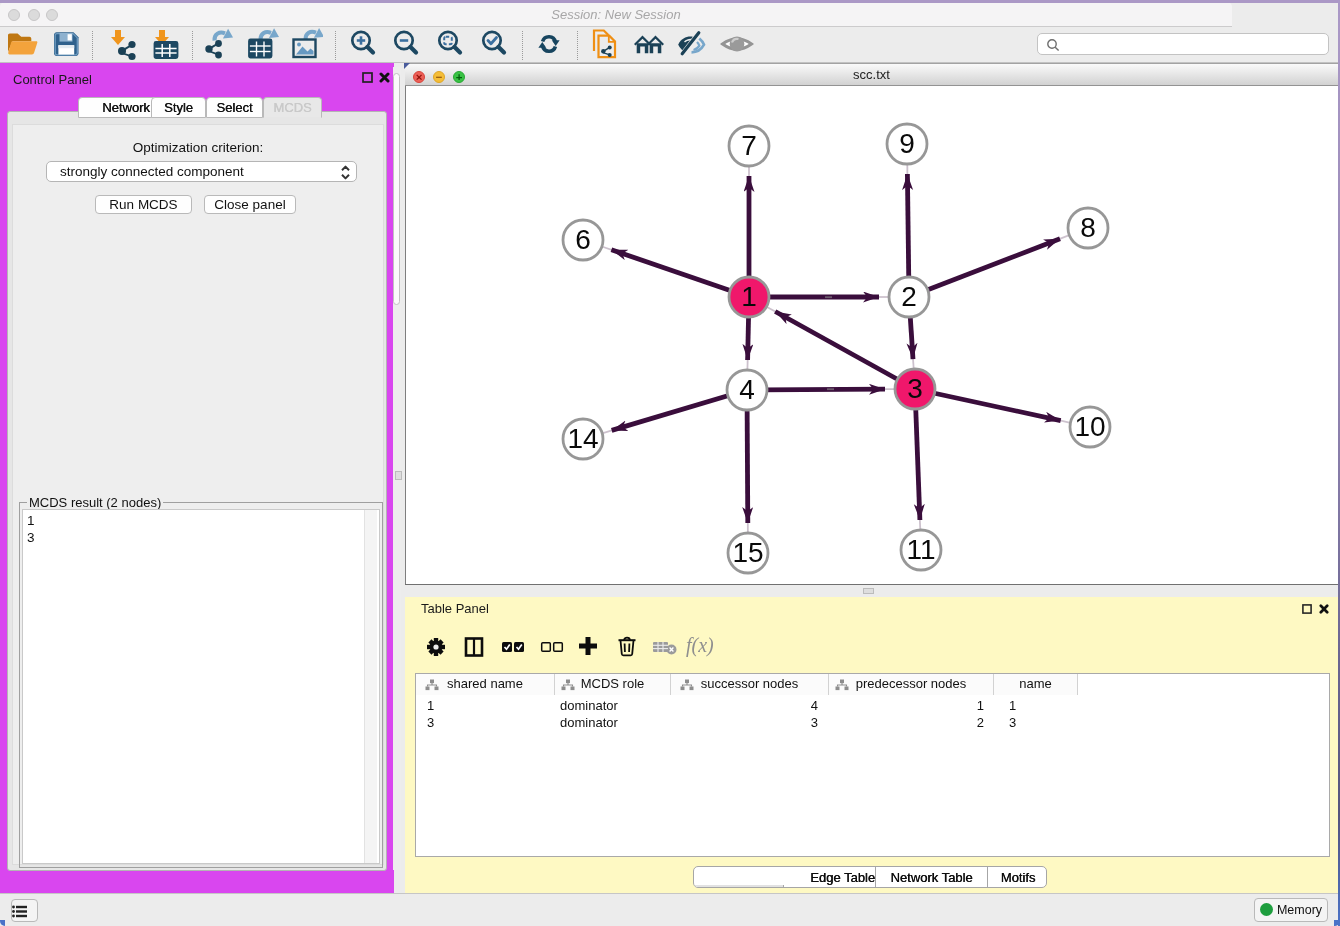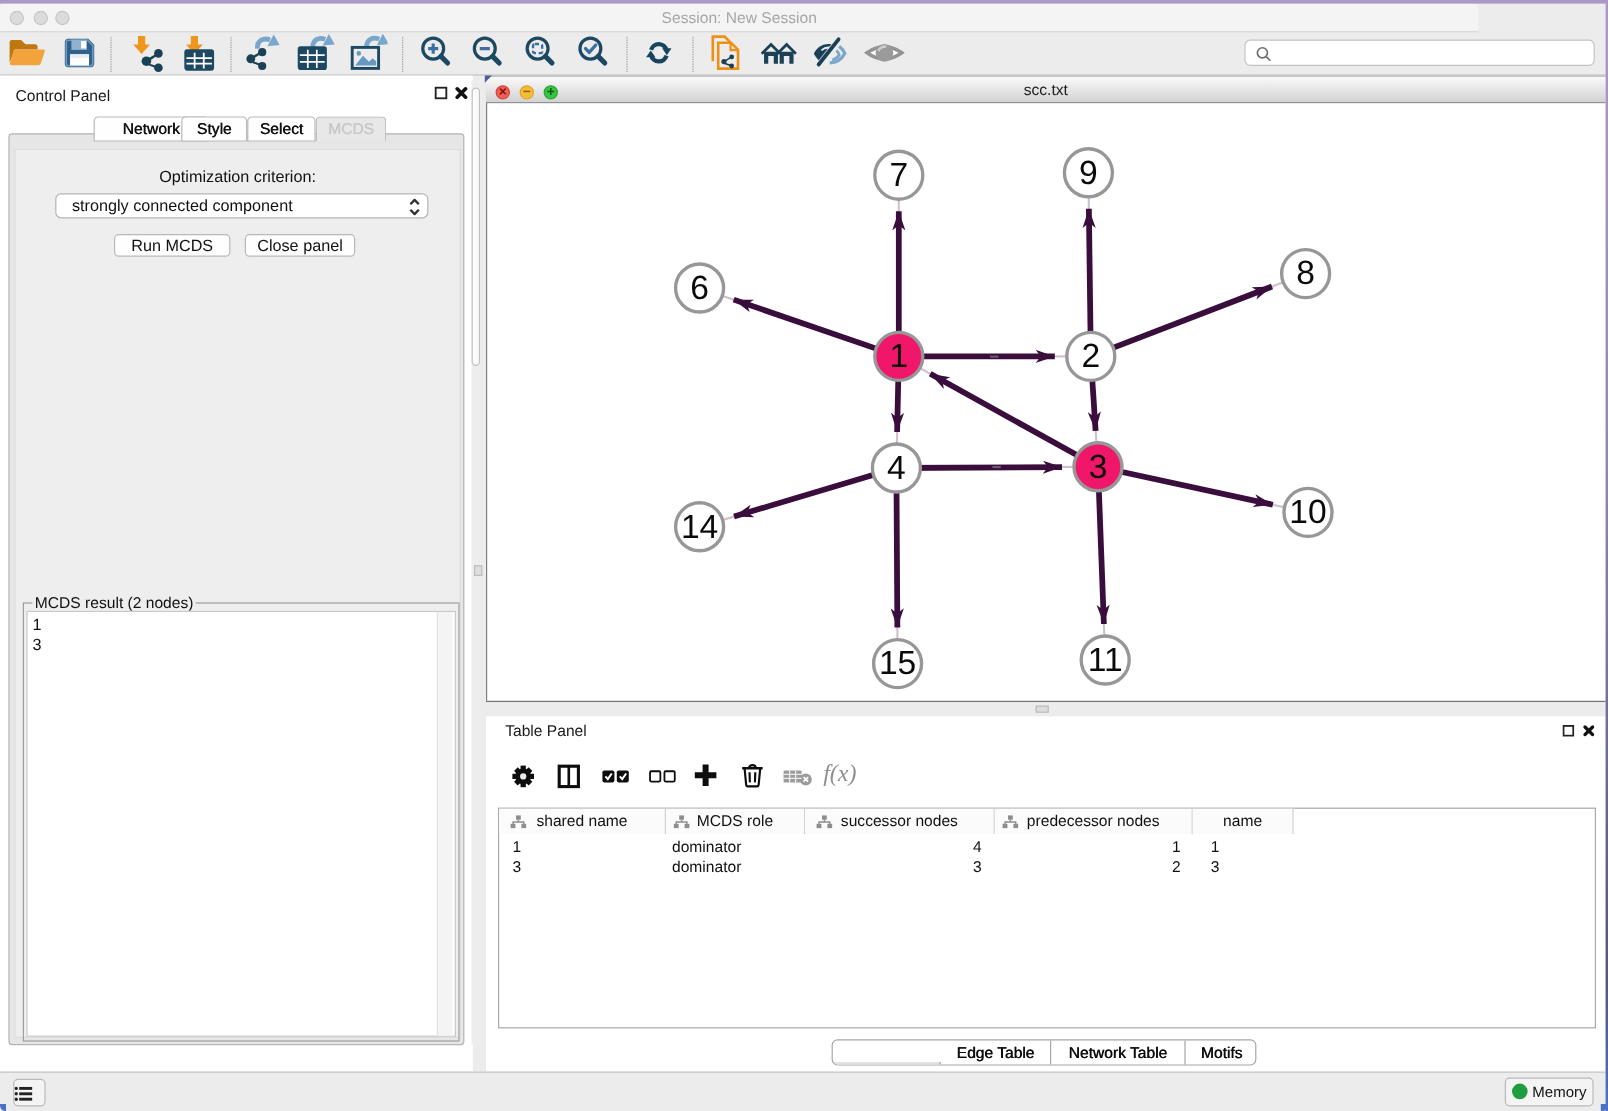--- a/index.html
+++ b/index.html
@@ -3,38 +3,38 @@
 <meta charset="utf-8">
 <style>
   * { margin:0; padding:0; box-sizing:border-box; }
   html,body { width:1340px; height:926px; overflow:hidden; }
   body { font-family:"Liberation Sans", sans-serif; background:#ececec; position:relative; }
   .abs { position:absolute; }
   svg { display:block; }
   
   #purpletop { left:0; top:0; width:1340px; height:3px; background:#ab98c6; }
   #purpleright { right:0; top:0; width:2px; height:926px; background:linear-gradient(#ab99c7 0%, #9587b4 40%, #6c6793 70%, #55557e 88%, #4a72c8 100%); }
-  #titlebar { left:0; top:2px; width:1232px; height:25px; background:#f5f4f5; border-bottom:1px solid #cccbcc; border-radius:5px 5px 0 0; }
+  #titlebar { left:0; top:2px; width:1232px; height:25px; background:#f5f4f5; border-bottom:1px solid #cccbcc; border-radius:5px 5px 0 0;font-style:italic; }
   .tl { position:absolute; top:7px; width:12px; height:12px; border-radius:50%; background:#dbdbdb; border:1px solid #c7c6c7; }
   #apptitle { position:absolute; top:5px; left:0; width:100%; text-align:center; font-size:13px; color:#a7a6a7; }
   #toolbar { left:0; top:28px; width:1338px; height:35px; background:#ececec; border-bottom:1px solid #c2c2c2; }
   .sep { position:absolute; top:3px; height:29px; width:0; border-left:1px dotted #9a9a9a; }
   .ticon { position:absolute; top:-1px; }
   
-  #cpanel { left:0; top:63px; width:394px; height:830px; background:#ffffff; }
+  #cpanel { left:0; top:63px; width:394px; height:830px; background:#d946ef; }
   #cp-title { position:absolute; left:13px; top:9px; font-size:13px; color:#1a1a1a; }
   .tab { position:absolute; top:34px; height:21px; background:#fefefe; border:1px solid #b9b9b9; border-radius:4px 4px 0 0; font-size:13px; color:#111; text-align:center; line-height:20px; z-index:2; text-shadow:0.4px 0 0 currentColor; }
   #tabpane { position:absolute; left:7px; top:48px; width:380px; height:760px; background:#e6e6e6; border:1px solid #b4b4b4; border-radius:3px; }
   #innerpane { position:absolute; left:4px; top:12px; width:372px; height:741px; background:#eeeeee; border:1px solid #dcdcdc; }
   
   #netwin { left:405px; top:63px; width:933px; height:522px; background:#ffffff; border-top:1px solid #a3a3a3; border-bottom:1px solid #707070; box-shadow:inset 1px 0 0 #7e7e7e; }
   #nettitle { position:absolute; left:0; top:0; width:100%; height:22px; background:linear-gradient(#fafafa,#d2d2d2); border-bottom:1px solid #939393; }
   .mac { position:absolute; top:7px; width:12px; height:12px; border-radius:50%; font-size:11.5px; font-weight:bold; text-align:center; line-height:11px; }
   
-  #tpanel { left:405px; top:597px; width:933px; height:296px; background:#ffffff; }
+  #tpanel { left:405px; top:597px; width:933px; height:296px; background:#fef9c3; }
   
   #statusbar { left:0; top:893px; width:1338px; height:33px; background:#ececec; border-top:1px solid #c6c6c6; }
   .btn { position:absolute; background:#fefefe; border:1px solid #b9b9b9; border-radius:4px; font-size:13.5px; color:#111; text-align:center; }
   .hcell { position:absolute; top:0; height:21px; border-right:1px solid #d2d2d2; background:#fbfbfb; font-size:13px; color:#111; text-align:center; line-height:20px; }
   .treei2 { position:absolute; top:5px; }
 </style>
 </head>
 <body>
 <div class="abs" id="titlebar">
   <div class="tl" style="left:8px;"></div>
@@ -417,21 +417,21 @@
       </svg>
     <div style="position:absolute;top:24px;left:11px;font-size:13px;color:#111;line-height:16.5px;">1<br>3</div>
     <div style="position:absolute;top:24px;left:144px;font-size:13px;color:#111;line-height:16.5px;">dominator<br>dominator</div>
     <div style="position:absolute;top:24px;left:330px;width:72px;text-align:right;font-size:13px;color:#111;line-height:16.5px;">4<br>3</div>
     <div style="position:absolute;top:24px;left:496px;width:72px;text-align:right;font-size:13px;color:#111;line-height:16.5px;">1<br>2</div>
     <div style="position:absolute;top:24px;left:593px;font-size:13px;color:#111;line-height:16.5px;">1<br>3</div>
   </div>
 
   <div style="position:absolute;left:288px;top:269px;width:354px;height:22px;border:1px solid #a6a6a6;border-radius:5px;background:#fff;overflow:hidden;font-size:13px;">
     <div style="position:absolute;left:0;top:0;width:90px;height:22px;background:#e2e2e2;color:#c6c6c6;text-align:center;line-height:21px;border-right:1px solid #a6a6a6;text-shadow:0.4px 0 0 currentColor;margin-top:18px;">Node Table</div>
-    <div style="position:absolute;left:90px;top:0;width:92px;height:22px;color:#0d0d0d;text-align:center;line-height:21px;border-right:1px solid #a6a6a6;text-shadow:0.4px 0 0 currentColor;">Edge Table</div>
+    <div style="position:absolute;left:90px;top:0;width:92px;height:22px;color:#0d0d0d;text-align:right;line-height:21px;border-right:1px solid #a6a6a6;text-shadow:0.4px 0 0 currentColor;">Edge Table</div>
     <div style="position:absolute;left:182px;top:0;width:112px;height:22px;color:#0d0d0d;text-align:center;line-height:21px;border-right:1px solid #a6a6a6;text-shadow:0.4px 0 0 currentColor;">Network Table</div>
     <div style="position:absolute;left:294px;top:0;width:60px;height:22px;color:#0d0d0d;text-align:center;line-height:21px;text-shadow:0.4px 0 0 currentColor;">Motifs</div>
   </div>
 </div>
 
 <div class="abs" id="statusbar">
   <div class="btn" style="left:11px; top:5px; width:27px; height:23px; background:#f4f4f4;">
     <svg width="15" height="13" style="margin-top:5px;" viewBox="0 0 15 13">
         <g fill="#222">
           <circle cx="1.5" cy="2" r="1.4"></circle>

